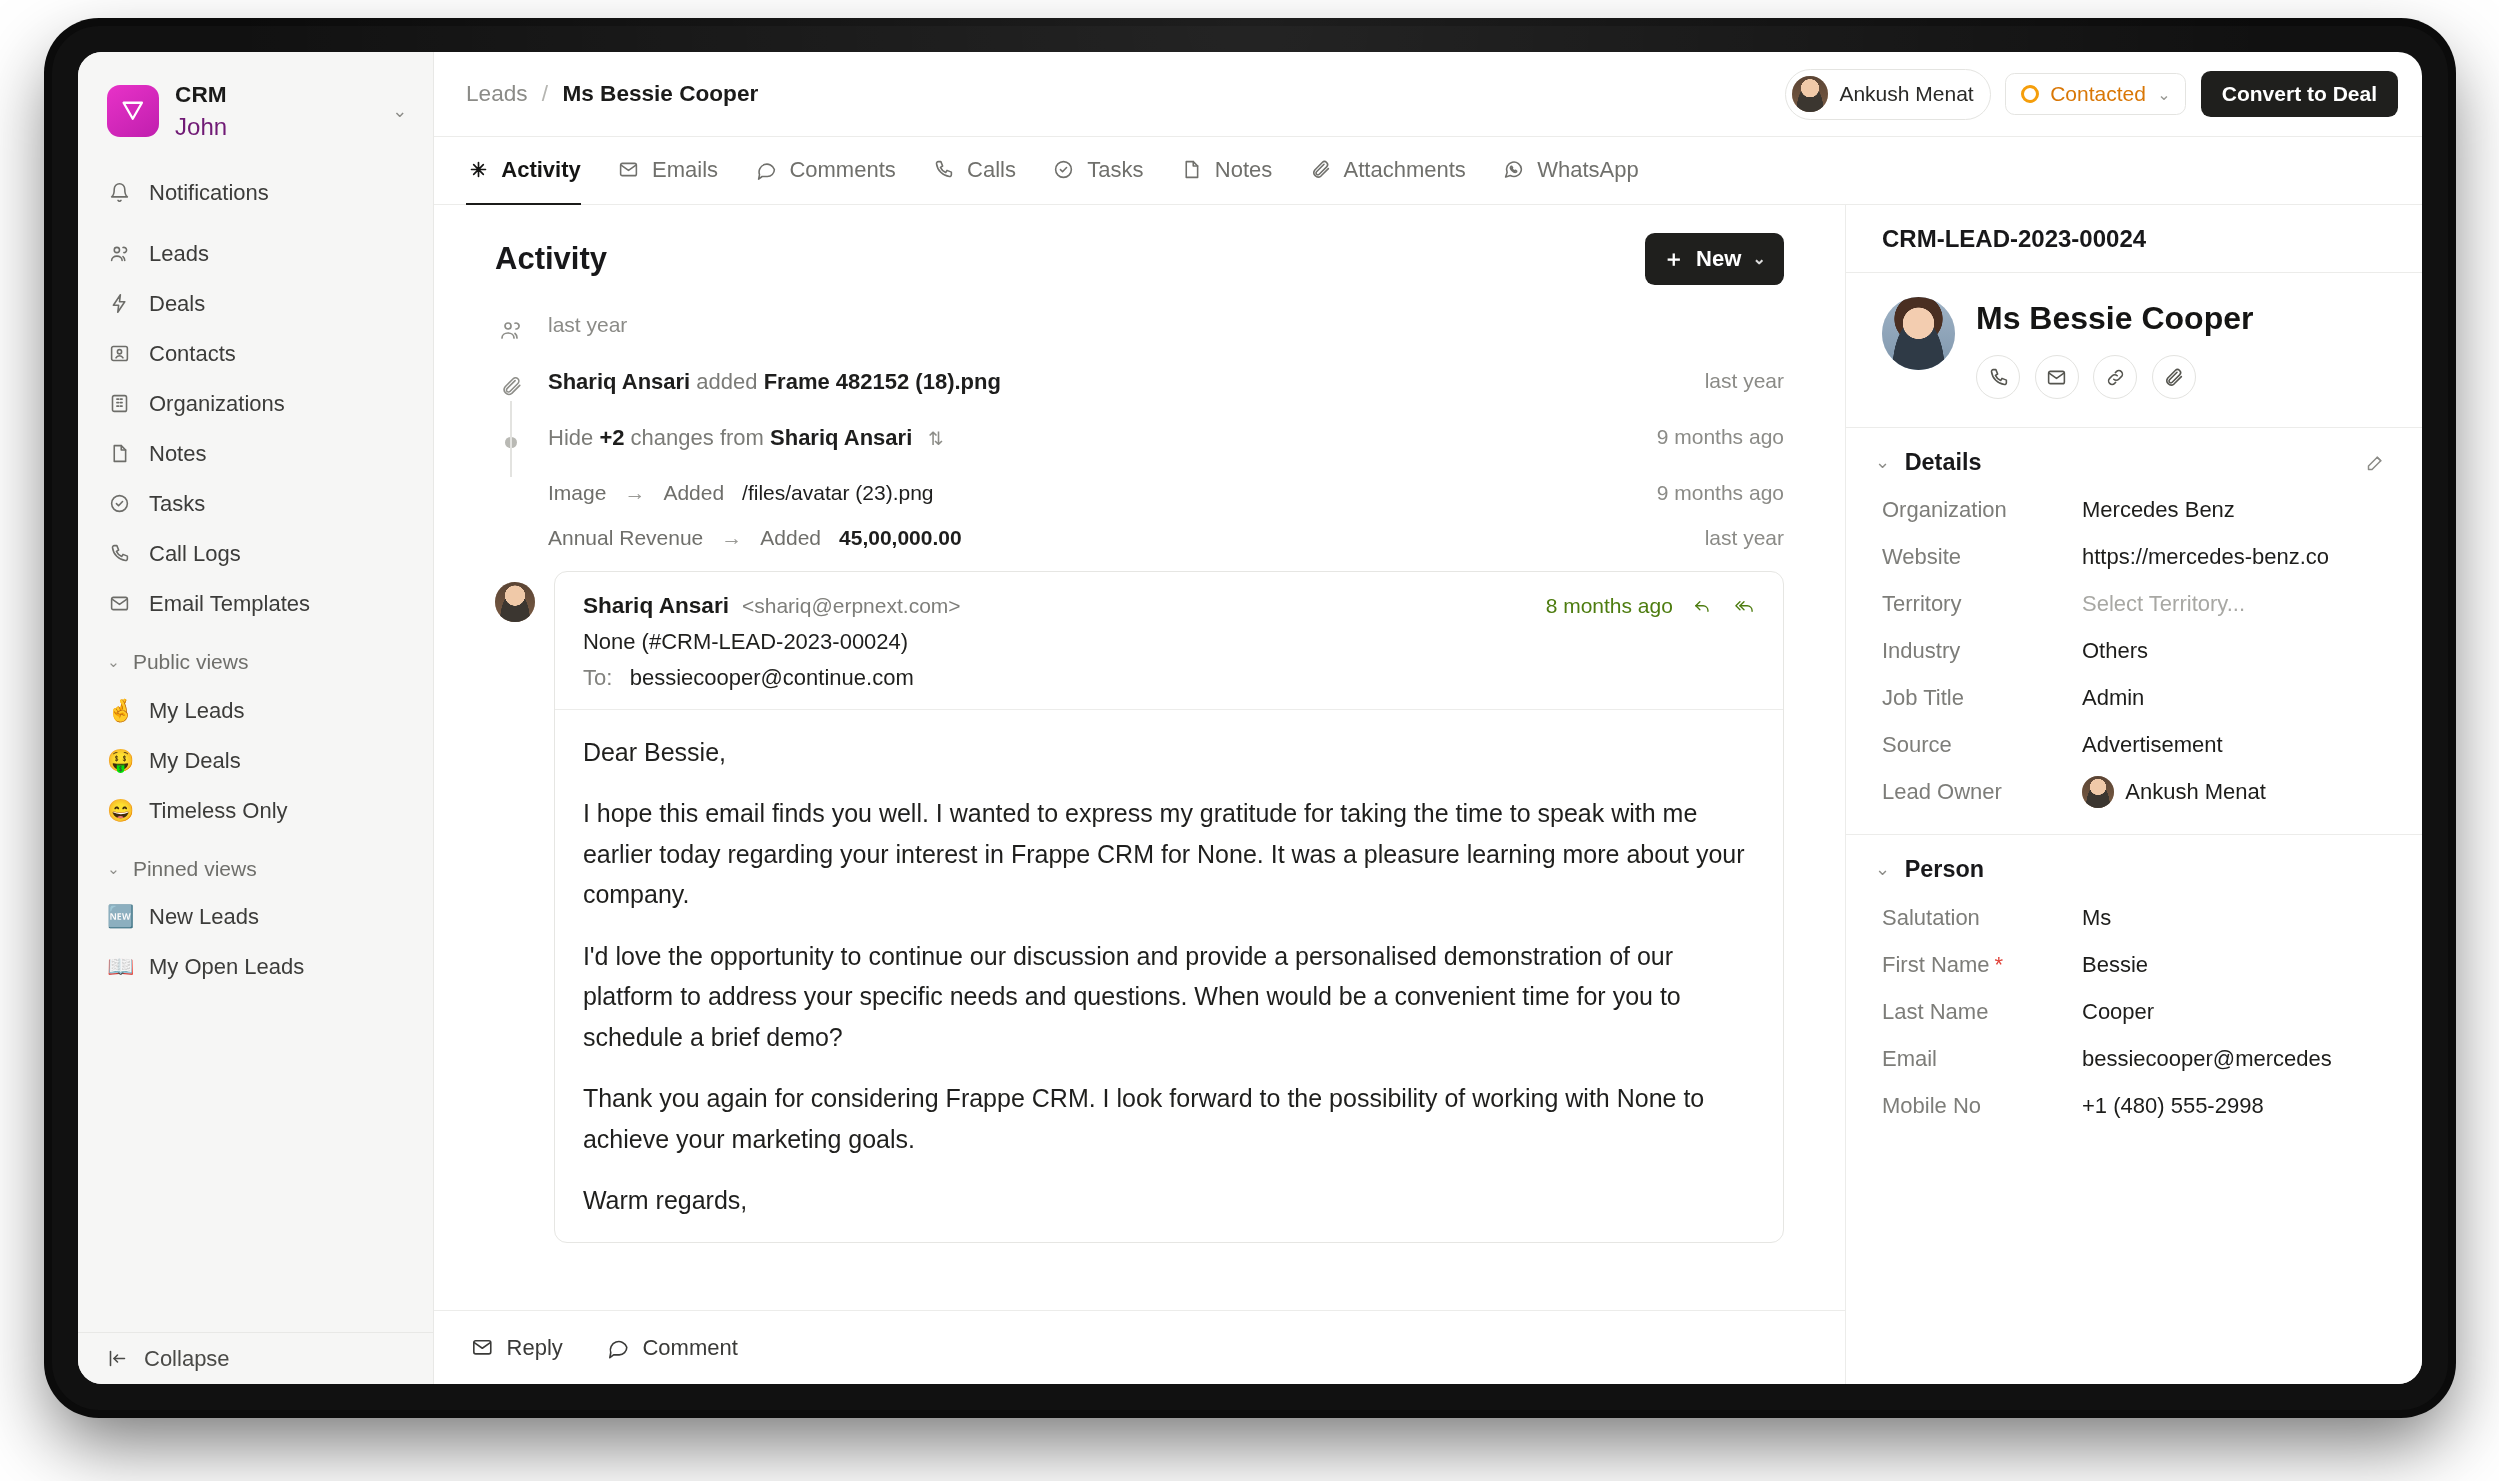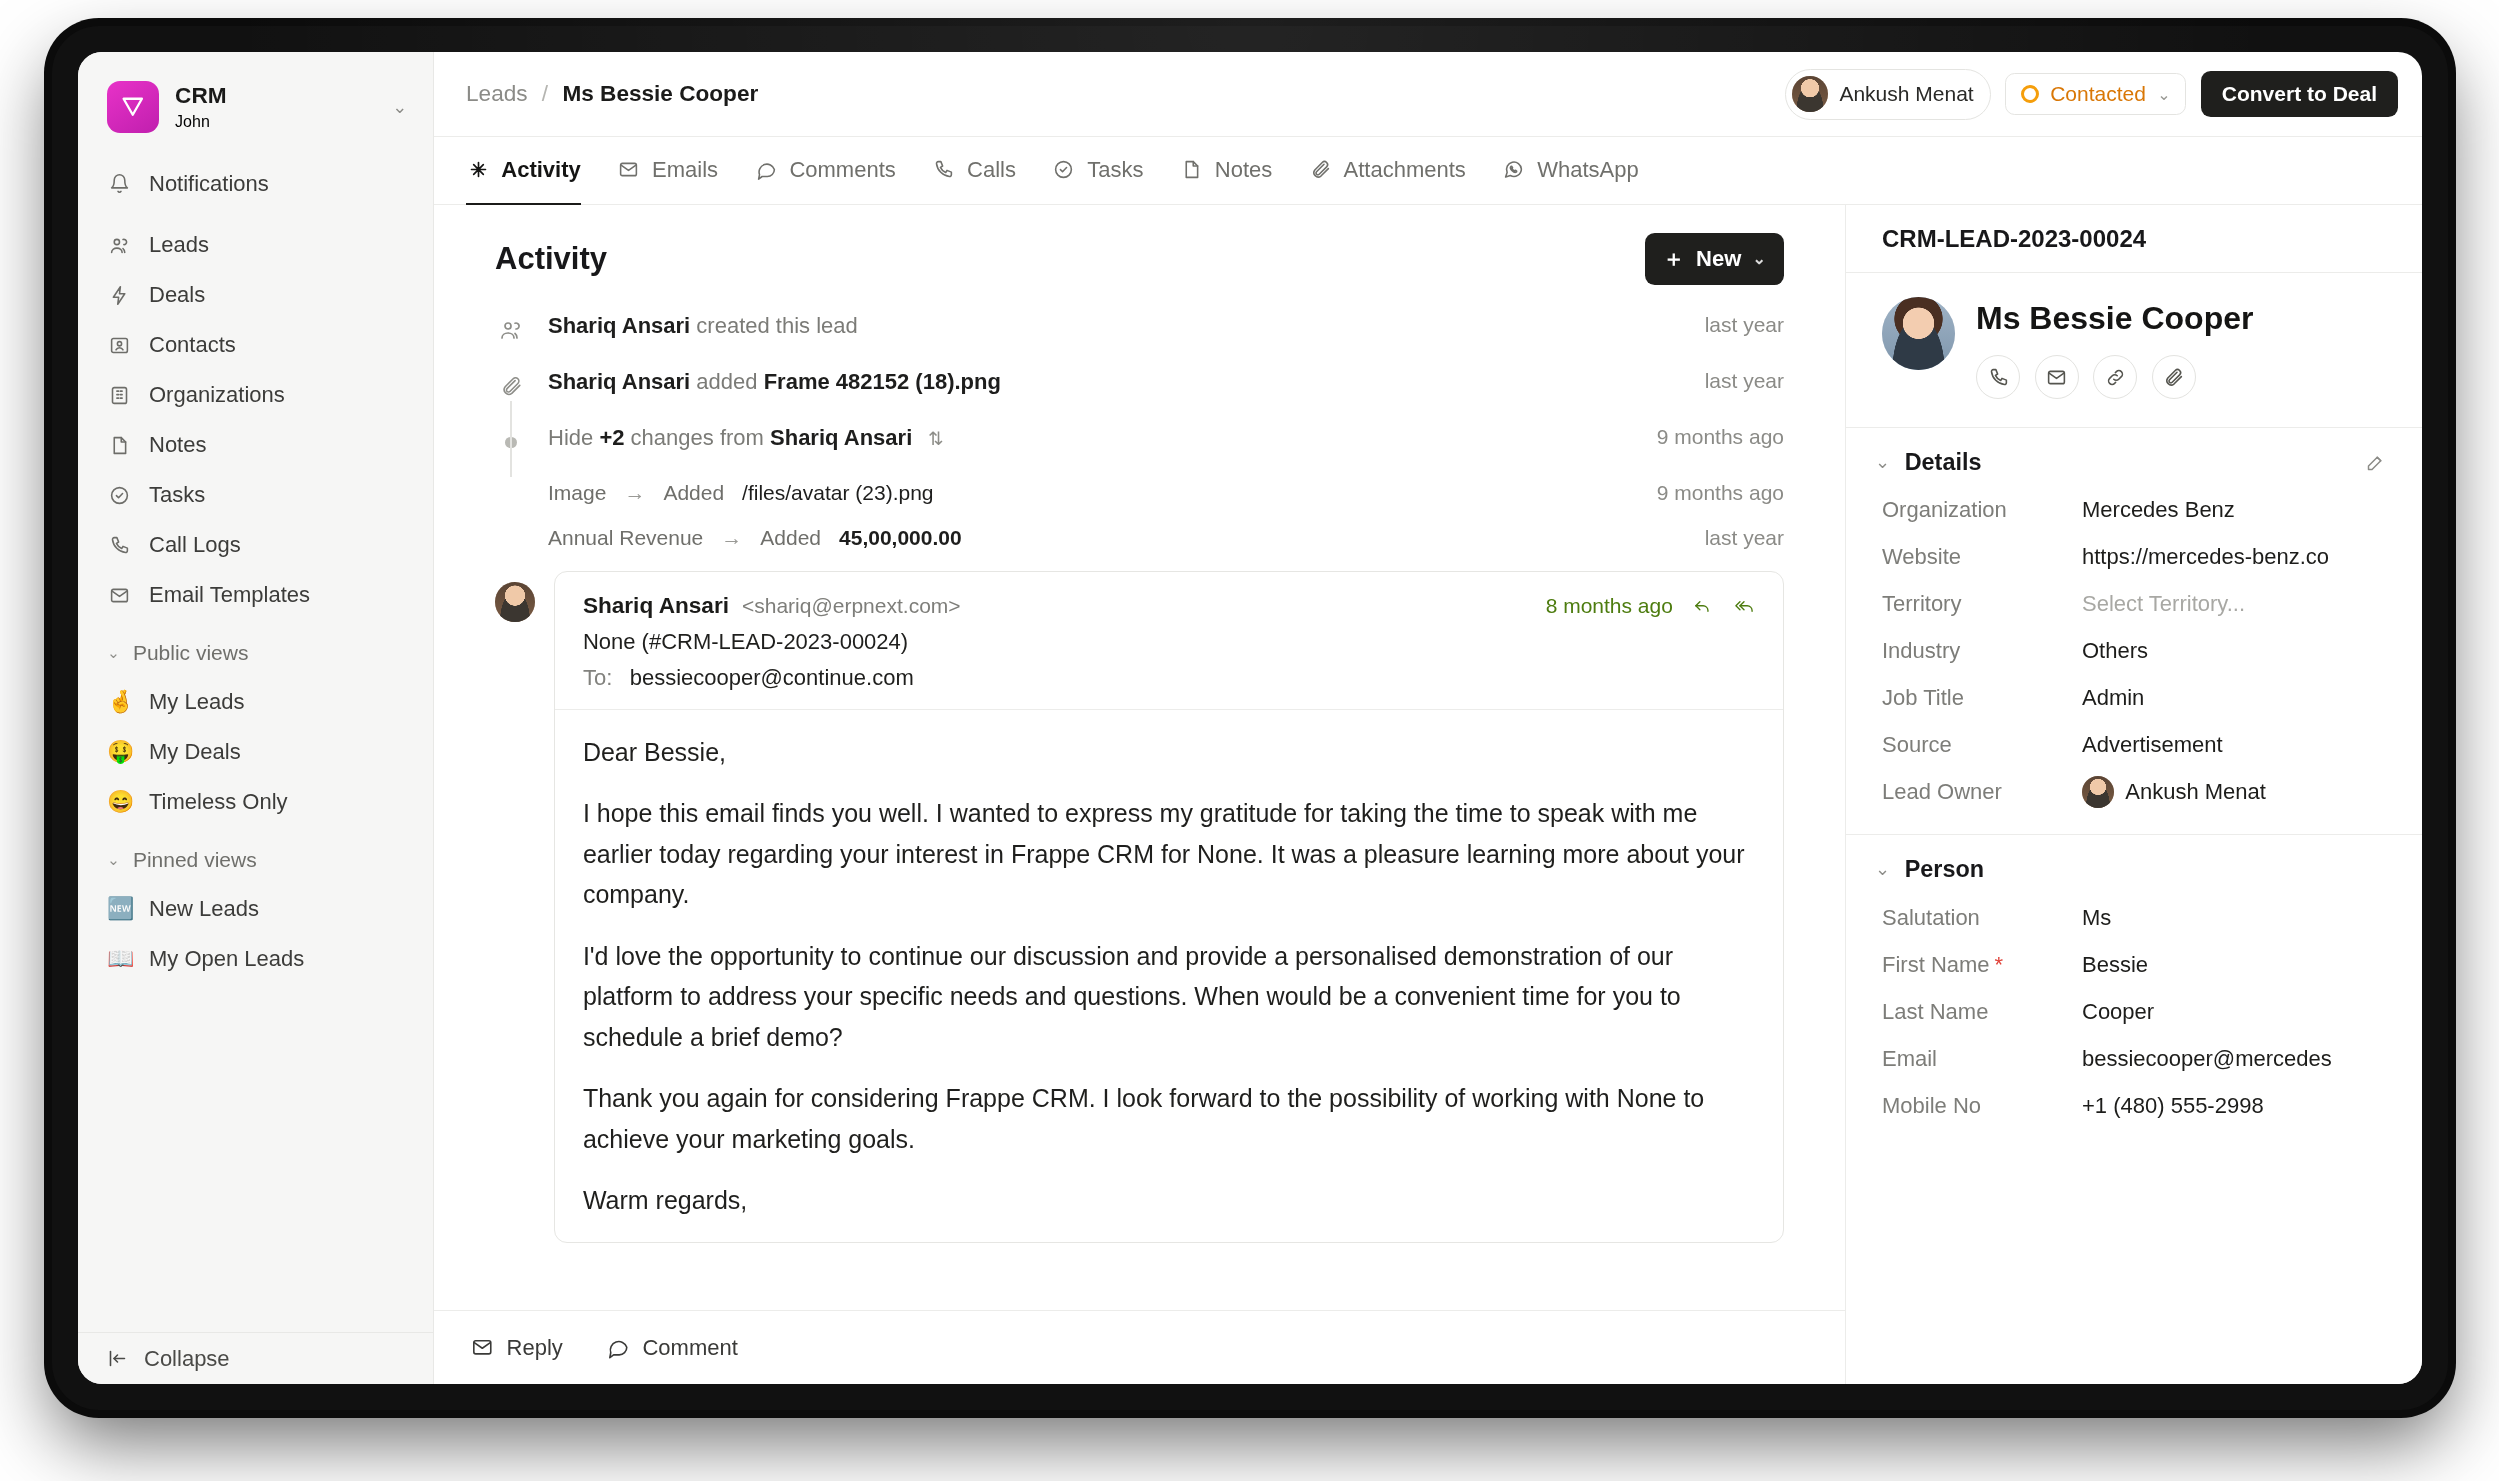--- a/index.html
+++ b/index.html
@@ -53,21 +53,21 @@
     cursor: pointer;
   }
   .ws-logo {
     width: 52px; height: 52px; border-radius: 13px;
     background: linear-gradient(145deg,#e832c8,#c01fae);
     display: flex; align-items: center; justify-content: center;
     flex: none;
   }
   .ws-text { flex: 1; line-height: 1.25; }
   .ws-title { font-size: 22.6px; font-weight: 700; color: #1a1a19; }
-  .ws-sub { font-size: 16px; color: #000000; margin-top: 2.4px; }
+  .ws-sub { font-size: 24px; color: #701a75; margin-top: 2.4px; }
   .chev { color: #8c8c88; font-size: 18px; }
 
   .nav { padding: 0 16px; }
   .nav-item {
     display: flex; align-items: center; gap: 18px;
     height: 50px; padding: 0 13px;
     border-radius: 10.5px;
     font-size: 22px; color: #3c3c3a;
     cursor: pointer;
   }
@@ -512,24 +512,20 @@
             </div>
 
             <div class="row">
               <span class="licon">
                 <svg width="24" height="24" viewBox="0 0 24 24" fill="none" stroke="currentColor" stroke-width="1.7" stroke-linecap="round" stroke-linejoin="round">
                     <circle cx="9" cy="8" r="3"></circle>
                     <path d="M3 20c0-3 2.7-5 6-5s6 2 6 5"></path>
                     <path d="M17 11a3 3 0 1 0-1-5.8"></path>
                     <path d="M18 20c0-2-.7-3.5-2-4.5"></path>
                   </svg>
-              </span>
-              <span class="txt">
-                <span class="strong">Shariq Ansari</span>
-                <span class="muted">created this lead</span>
               </span>
               <span class="time">last year</span>
             </div>
 
             <div class="row">
               <span class="licon">
                 <svg width="22.6" height="22.6" viewBox="0 0 24 24" fill="none" stroke="currentColor" stroke-width="1.7" stroke-linecap="round" stroke-linejoin="round">
                     <path d="M21 11l-8.5 8.5a5 5 0 0 1-7-7L14 4a3.5 3.5 0 0 1 5 5l-8.5 8.5a2 2 0 0 1-3-3L16 6"></path>
                   </svg>
               </span>

